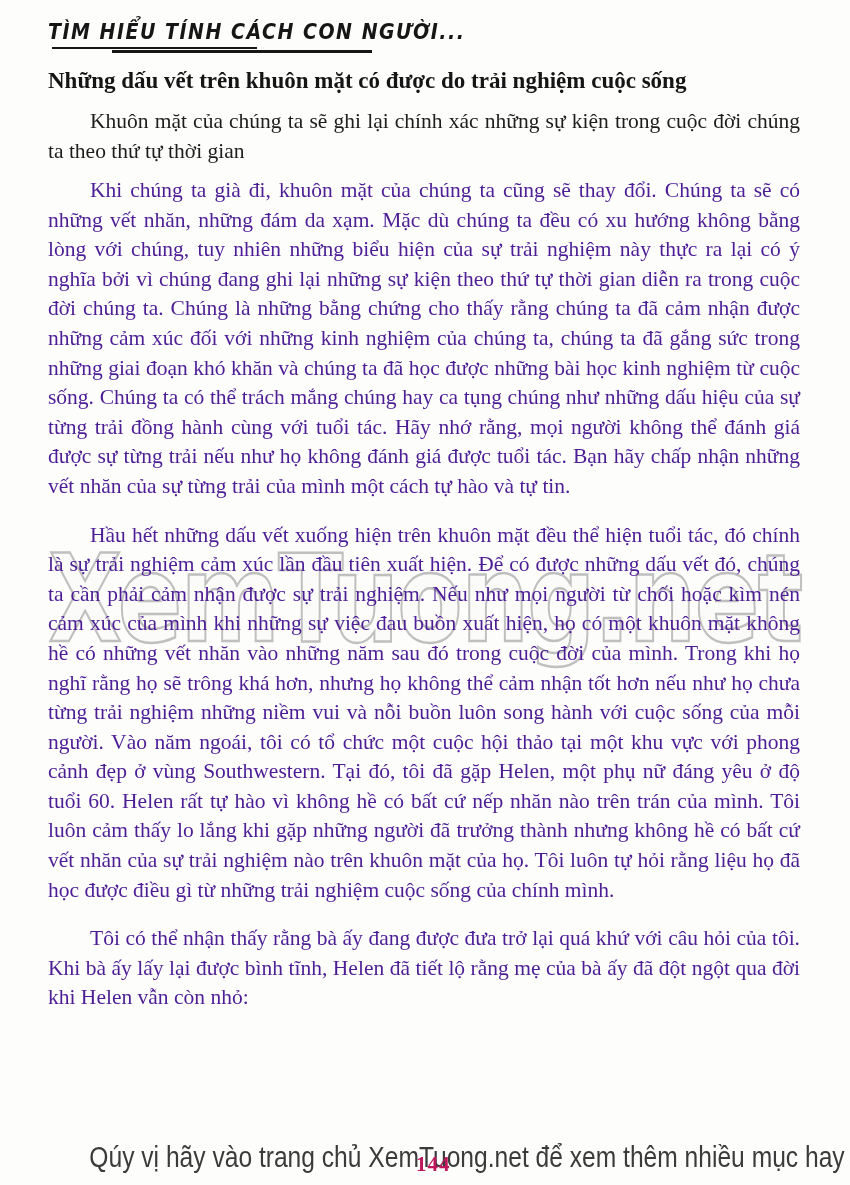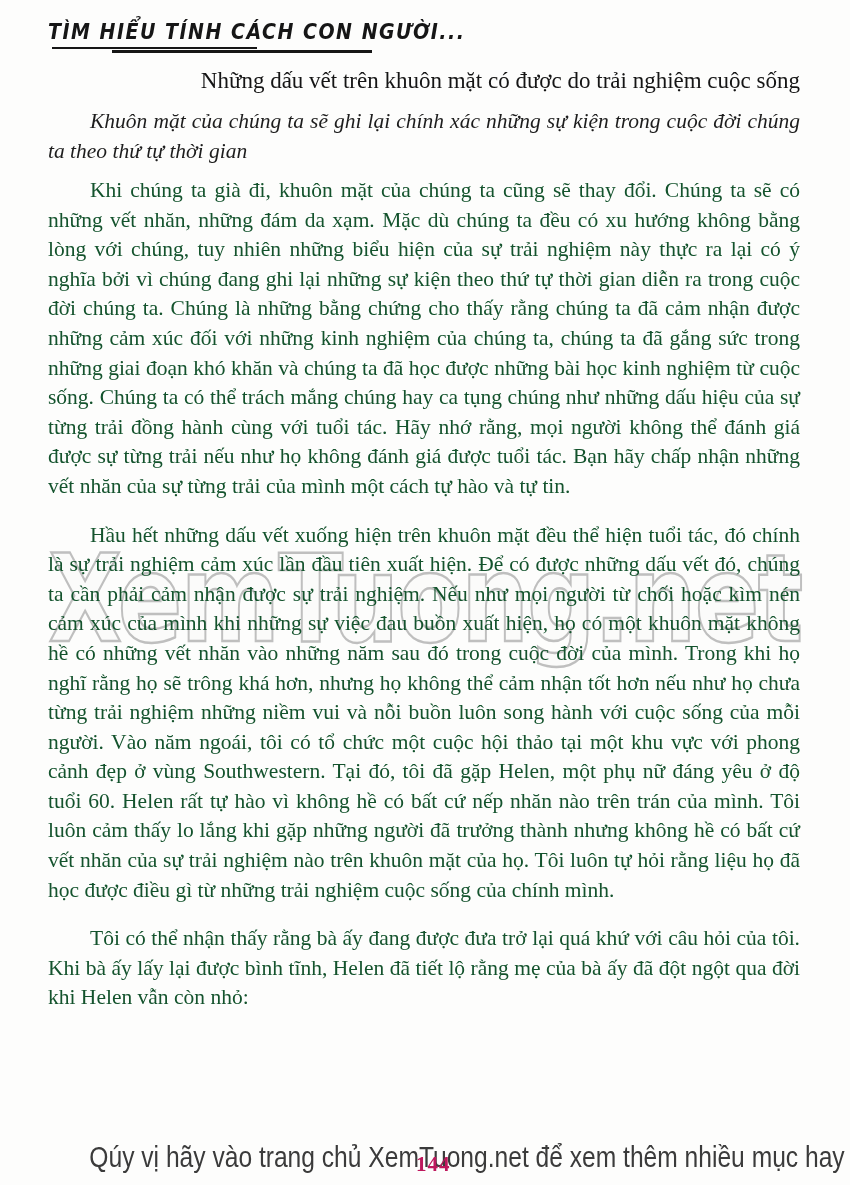--- a/index.html
+++ b/index.html
@@ -40,46 +40,45 @@
   .header-underline-b {
     position: absolute;
     left: 112px; top: 50px;
     width: 260px; height: 3px;
     background: #161616;
   }
 
   .section-title {
     margin: 26px 0 0 0;
     font-size: 23px;
-    font-weight: normal;
-    text-align: right;
+    font-weight: bold;
+    text-align: left;
     color: #151515;
   }
 
   .section-subtitle {
     margin: 12px 0 0 0;
     font-size: 21.5px;
-    font-style: italic;
     line-height: 30px;
     text-align: justify;
     text-indent: 42px;
   }
 
   .content {
     position: relative;
     z-index: 1;
     margin-top: 10px;
   }
   .content p {
     margin: 0 0 19px 0;
     font-size: 21.5px;
     line-height: 29.6px;
     text-align: justify;
     text-indent: 42px;
-    color: #14532d;
+    color: #4c1d95;
   }
 
   
   .watermark {
     position: absolute;
     z-index: 0;
     top: 532px;
     left: 50%;
     transform: translateX(-50%) scaleX(0.78);
     transform-origin: center top;

